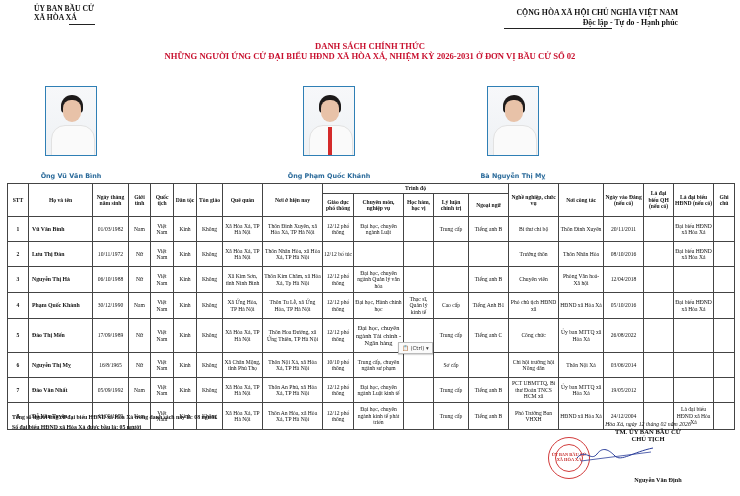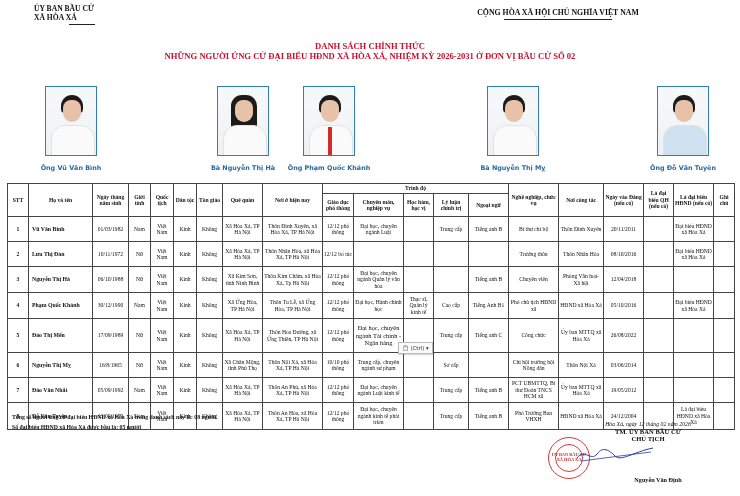--- a/index.html
+++ b/index.html
@@ -1,33 +1,33 @@
 <!DOCTYPE html>
 <html><head>
 <meta charset="utf-8">
 <style>
   html, body { margin:0; padding:0; background:#ffffff; }
   body { width:740px; height:496px; position:relative; overflow:hidden; font-family:"Liberation Serif","DejaVu Serif",serif; color:#111; }
   .hdr-left { position:absolute; left:34px; top:4px; width:96px; text-align:left; font-weight:bold; font-size:7.6px; line-height:9px; }
   .hdr-left .rule { width:26px; height:1px; background:#222; margin:2px auto 0; }
-  .hdr-right { position:absolute; left:438px; top:8px; width:240px; text-align:center; font-weight:bold; font-size:7.8px; line-height:9.5px; }
+  .hdr-right { position:absolute; left:438px; top:8px; width:240px; text-align:right; font-weight:bold; font-size:7.8px; line-height:9.5px; }
   .hdr-right .rule { width:108px; height:1px; background:#222; margin:1px auto 0; }
   .title-block { position:absolute; left:0; top:41px; width:740px; text-align:center; font-weight:bold; }
   .t1 { color:#c8102e; font-size:8.6px; line-height:10px; }
   .t2 { color:#c8102e; font-size:8.6px; line-height:11px; }
   .t3 { color:#1a6aa0; font-size:7.8px; line-height:10px; }
   .photos { position:absolute; left:0; top:86px; width:740px; height:92px; }
   .cand { position:absolute; top:0; width:90px; text-align:center; }
   .photo { margin:0 auto; width:52px; height:70px; border:1.5px solid #2f7fb5; box-sizing:border-box; position:relative; overflow:hidden; background:#f4f6f8; }
   .photo .bg { position:absolute; left:0; top:0; right:0; bottom:0; background:linear-gradient(#f7f8fa,#eef1f4); }
   .photo .hair { position:absolute; left:15px; top:8px; width:22px; height:18px; border-radius:11px 11px 4px 4px; background:#1d1a1a; }
   .photo .face { position:absolute; left:17px; top:13px; width:18px; height:22px; border-radius:9px 9px 10px 10px; background:#e8c2a8; }
   .photo .shirt { position:absolute; left:5px; top:38px; width:42px; height:34px; border-radius:14px 14px 0 0; background:#fafafa; border:1px solid #e2e2e2; }
   .photo.long .hair { height:50px; left:13px; width:26px; }
-  .cname { font-family:"DejaVu Sans","Liberation Sans",sans-serif; font-weight:bold; font-size:6.4px; color:#2a6a9a; margin-top:8px; white-space:nowrap; }
+  .cname { font-family:"DejaVu Sans","Liberation Sans",sans-serif; font-weight:bold; font-size:6.4px; color:#2a6a9a; margin-top:16px; white-space:nowrap; }
   table.main { position:absolute; left:7px; top:183px; border-collapse:collapse; table-layout:fixed; width:727px; }
   table.main th, table.main td { border:1px solid #444; font-size:5.6px; line-height:6.4px; text-align:center; vertical-align:middle; padding:0 1px; overflow:hidden; }
   table.main th { font-weight:bold; }
   table.main td.name { text-align:left; font-weight:bold; padding-left:3px; font-size:5.8px; }
   table.main td.stt { font-weight:bold; }
   .notes { position:absolute; left:12px; top:412px; font-size:5.8px; font-weight:bold; line-height:10px; }
   .sign { position:absolute; left:558px; top:421px; width:180px; text-align:center; }
   .sign .place { font-style:italic; font-size:5.8px; line-height:7px; }
   .sign .org { font-weight:bold; font-size:6.6px; line-height:7.4px; }
   .sign .signer { font-weight:bold; font-size:6.2px; margin-top:33px; padding-left:20px; }
@@ -40,74 +40,57 @@
 </head>
 <body>
 
 <div class="hdr-left">
   <div>ỦY BAN BẦU CỬ</div>
   <div>XÃ HÒA XÁ</div>
   <div class="rule"></div>
 </div>
 <div class="hdr-right">
   <div>CỘNG HÒA XÃ HỘI CHỦ NGHĨA VIỆT NAM</div>
+  <div>Độc lập - Tự do - Hạnh phúc</div>
   <div class="rule"></div>
 </div>
 
 <div class="title-block">
   <div class="t1">DANH SÁCH CHÍNH THỨC</div>
   <div class="t2">NHỮNG NGƯỜI ỨNG CỬ ĐẠI BIỂU HĐND XÃ HÒA XÁ, NHIỆM KỲ 2026-2031 Ở ĐƠN VỊ BẦU CỬ SỐ 02</div>
 </div>
 
 <div class="photos">
   <div class="cand" style="left:26px">
     <div class="photo">
         <div class="bg"></div>
         <div class="hair"></div>
         <div class="face"></div>
         <div class="shirt"></div>
       </div>
     <div class="cname">Ông Vũ Văn Bình</div>
-  </div>
-  <div class="cand" style="left:198px">
-    <div class="photo long">
-        <div class="bg"></div>
-        <div class="hair"></div>
-        <div class="face"></div>
-        <div class="shirt"></div>
-      </div>
-    <div class="cname">Bà Nguyễn Thị Hà</div>
   </div>
   <div class="cand" style="left:284px">
     <div class="photo">
         <div class="bg"></div>
         <div class="hair"></div>
         <div class="face"></div>
         <div class="shirt"></div>
         <div style="position:absolute;left:24px;top:40px;width:4px;height:30px;background:#d42a2a;"></div>
       </div>
     <div class="cname">Ông Phạm Quốc Khánh</div>
   </div>
   <div class="cand" style="left:468px">
     <div class="photo">
         <div class="bg"></div>
         <div class="hair"></div>
         <div class="face"></div>
         <div class="shirt"></div>
       </div>
     <div class="cname">Bà Nguyễn Thị Mỵ</div>
-  </div>
-  <div class="cand" style="left:638px">
-    <div class="photo">
-        <div class="bg"></div>
-        <div class="hair"></div>
-        <div class="face"></div>
-        <div class="shirt" style="background:#cfe0f0;"></div>
-      </div>
-    <div class="cname">Ông Đỗ Văn Tuyên</div>
   </div>
 </div>
 
 <table class="main">
   <colgroup>
     <col style="width:21px">
       <col style="width:64px">
       <col style="width:36px">
       <col style="width:22px">
       <col style="width:23px">

